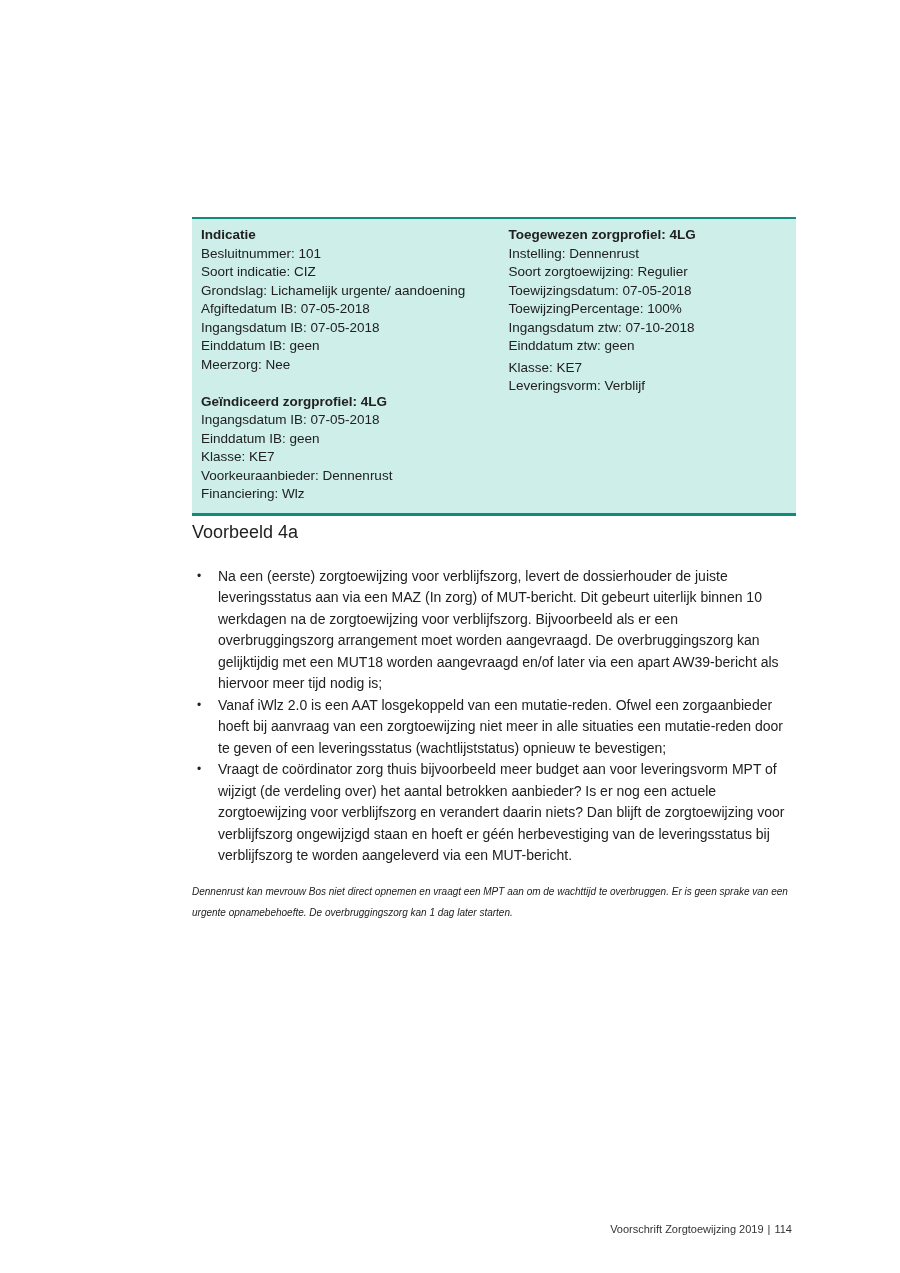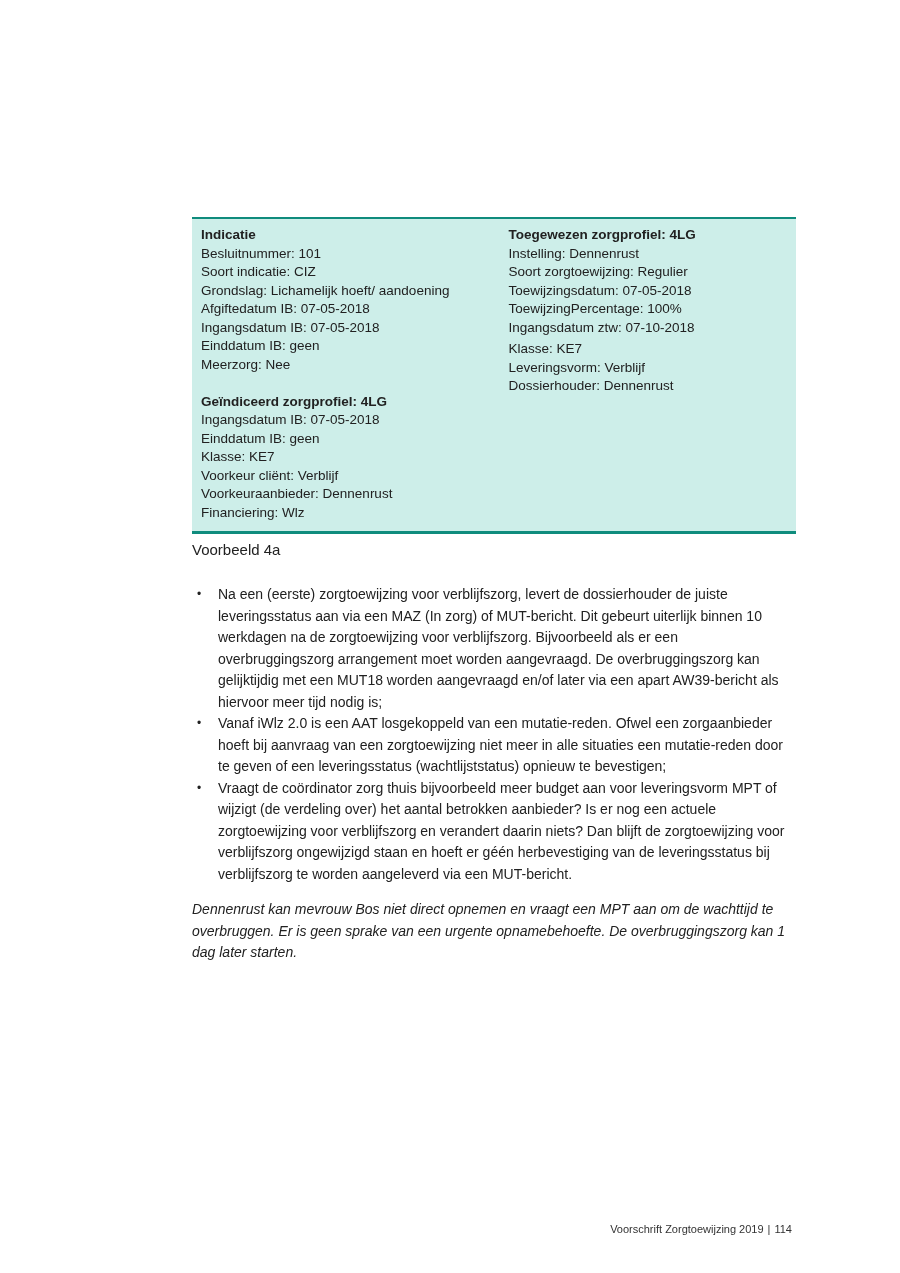--- a/index.html
+++ b/index.html
@@ -31,42 +31,42 @@
     gap: 16px;
   }
   .col { width: 50%; }
   .col.left { padding-left: 1px; }
   .col.right { padding-left: 6px; box-sizing: border-box; }
   .section-heading { font-weight: bold; }
   .section + .section { margin-top: 18.5px; }
   .gap-small { margin-top: 3px; }
   .caption {
     margin-top: 7px;
-    font-size: 15px;
+    font-size: 18px;
     line-height: 18px;
   }
   .bullets {
     list-style: none;
     margin: 25px 0 0 0;
     padding: 0;
     font-size: 14px;
     line-height: 21.5px;
   }
   .bullets li { display: flex; }
   .bullet-dot {
     flex: 0 0 26px;
     padding-left: 5px;
     box-sizing: border-box;
     font-size: 12px;
   }
   .bullet-text { flex: 1; }
   .note {
     margin: 14px 0 8px 0;
     font-style: italic;
-    font-size: 14px;
+    font-size: 10px;
     line-height: 21.5px;
     width: 604px;
   }
   .footer {
     position: absolute;
     right: 108px;
     top: 1223px;
     font-size: 11px;
     color: #333333;
     white-space: nowrap;
@@ -79,49 +79,48 @@
 
 <div class="page">
   <div class="content">
 
     <div class="info-box">
       <div class="col left">
         <div class="section">
           <div class="section-heading">Indicatie</div>
           <div class="info-line">Besluitnummer: 101</div>
           <div class="info-line">Soort indicatie: CIZ</div>
-          <div class="info-line">Grondslag: Lichamelijk hoeft/ aandoening</div>
+          <div class="info-line">Grondslag: Lichamelijk urgente/ aandoening</div>
           <div class="info-line">Afgiftedatum IB: 07-05-2018</div>
           <div class="info-line">Ingangsdatum IB: 07-05-2018</div>
           <div class="info-line">Einddatum IB: geen</div>
           <div class="info-line">Meerzorg: Nee</div>
         </div>
         <div class="section">
           <div class="section-heading">Geïndiceerd zorgprofiel: 4LG</div>
           <div class="info-line">Ingangsdatum IB: 07-05-2018</div>
           <div class="info-line">Einddatum IB: geen</div>
           <div class="info-line">Klasse: KE7</div>
-          <div class="info-line">Voorkeur cliënt: Verblijf</div>
           <div class="info-line">Voorkeuraanbieder: Dennenrust</div>
           <div class="info-line">Financiering: Wlz</div>
         </div>
       </div>
       <div class="col right">
         <div class="section">
           <div class="section-heading">Toegewezen zorgprofiel: 4LG</div>
           <div class="info-line">Instelling: Dennenrust</div>
           <div class="info-line">Soort zorgtoewijzing: Regulier</div>
           <div class="info-line">Toewijzingsdatum: 07-05-2018</div>
           <div class="info-line">ToewijzingPercentage: 100%</div>
           <div class="info-line">Ingangsdatum ztw: 07-10-2018</div>
+          <div class="info-line">Einddatum ztw: geen</div>
         </div>
         <div>
           <div class="info-line gap-small">Klasse: KE7</div>
           <div class="info-line">Leveringsvorm: Verblijf</div>
-          <div class="info-line">Dossierhouder: Dennenrust</div>
         </div>
       </div>
     </div>
 
     <div class="caption">Voorbeeld 4a</div>
 
     <ul class="bullets">
       <li>
         <span class="bullet-dot">•</span>
         <span class="bullet-text">Na een (eerste) zorgtoewijzing voor verblijfszorg, levert de dossierhouder de juiste leveringsstatus aan via een MAZ (In zorg) of MUT-bericht. Dit gebeurt uiterlijk binnen 10 werkdagen na de zorgtoewijzing voor verblijfszorg. Bijvoorbeeld als er een overbruggingszorg arrangement moet worden aangevraagd. De overbruggingszorg kan gelijktijdig met een MUT18 worden aangevraagd en/of later via een apart AW39-bericht als hiervoor meer tijd nodig is;</span>

